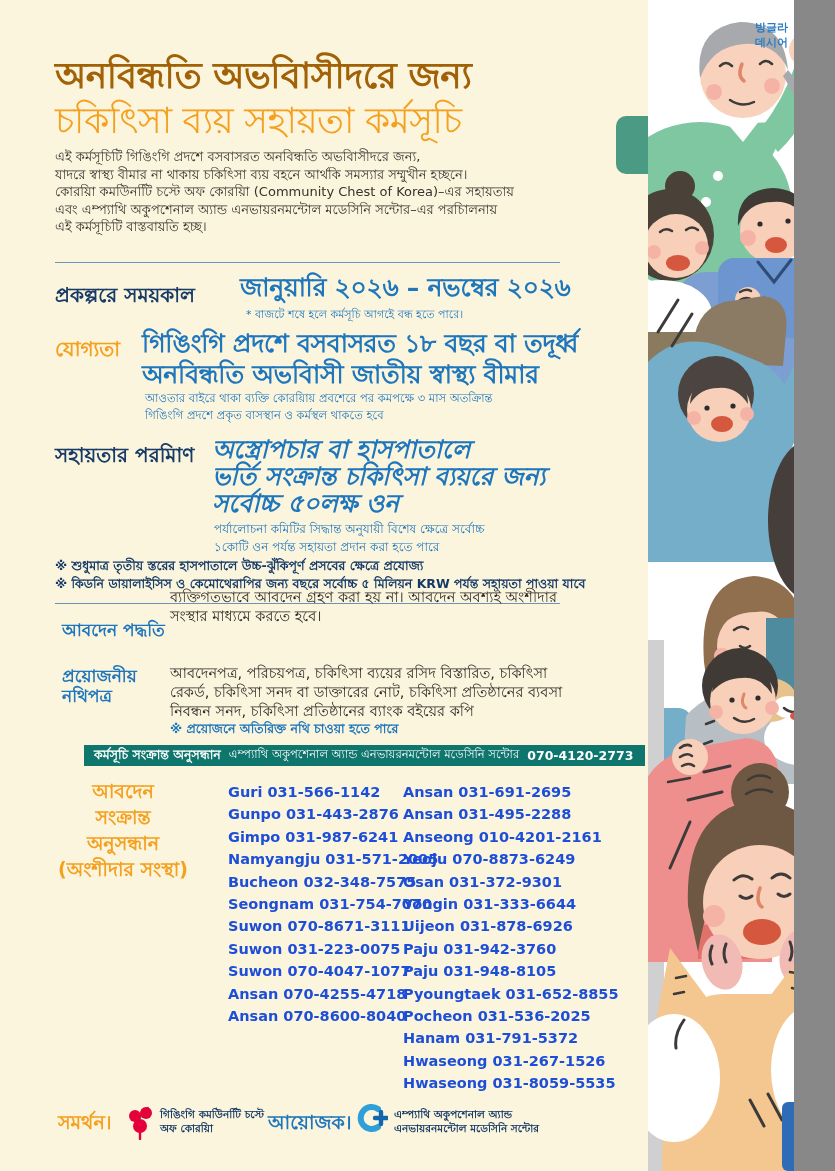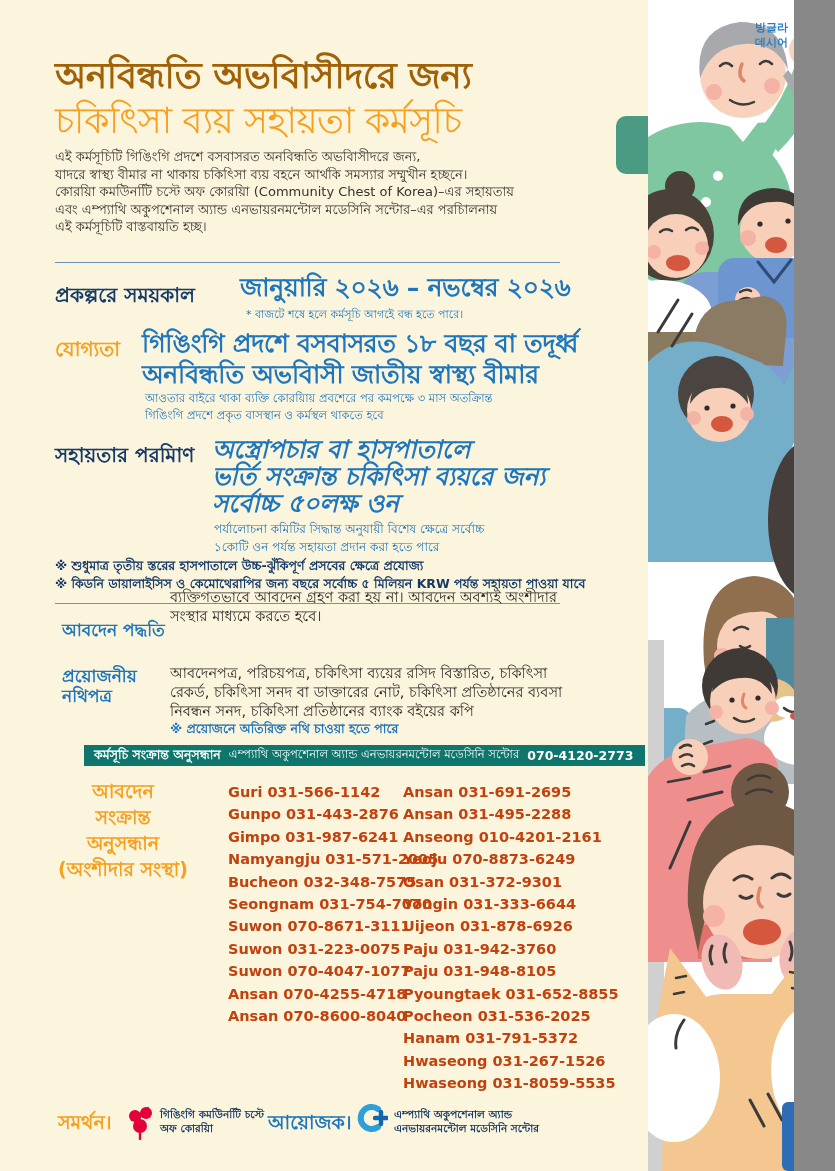--- a/index.html
+++ b/index.html
@@ -26,21 +26,21 @@
 
   .method-label { font-size:17px; font-weight:700; color:#1E76BC; line-height:20px; }
   .method-text  { font-size:14.5px; color:#2E2A26; line-height:19px; }
 
   .banner { top:745px; left:48px; width:561px; height:21px; background:#0f766e; display:flex; align-items:center; padding:0 10px; gap:8px; color:#fff; white-space:nowrap;margin-left:36px; }
   .banner .lbl { font-size:12.5px; font-weight:700; }
   .banner .org { font-size:11.5px; }
   .banner .ph  { font-size:12.5px; font-weight:700; }
 
   .contact-label { top:778px; left:58px; font-size:19px; font-weight:700; color:#F5A01E; line-height:26px;text-align:center; }
-  .pcol { top:781px; font-size:14.5px; font-weight:600; color:#c2410c; }
+  .pcol { top:781px; font-size:14.5px; font-weight:600; color:#1d4ed8; }
   .pcol div { height:22.4px; line-height:22.4px; white-space:nowrap; }
   .pcol1 { left:228px; } .pcol2 { left:403px; }
 
   .foot-label { font-size:19px; font-weight:700; }
   .foot-org { font-size:10.5px; font-weight:700; color:#173A66; line-height:13.5px; }
 
   .green-tab { top:116px; left:616px; width:32px; height:58px; background:#4A9A84; border-radius:10px 0 0 10px; }
 
   .illu { top:0; left:648px; width:187px; height:1171px; }
   svg .ln { stroke:#3C3B39; stroke-width:3; fill:none; stroke-linecap:round; }

